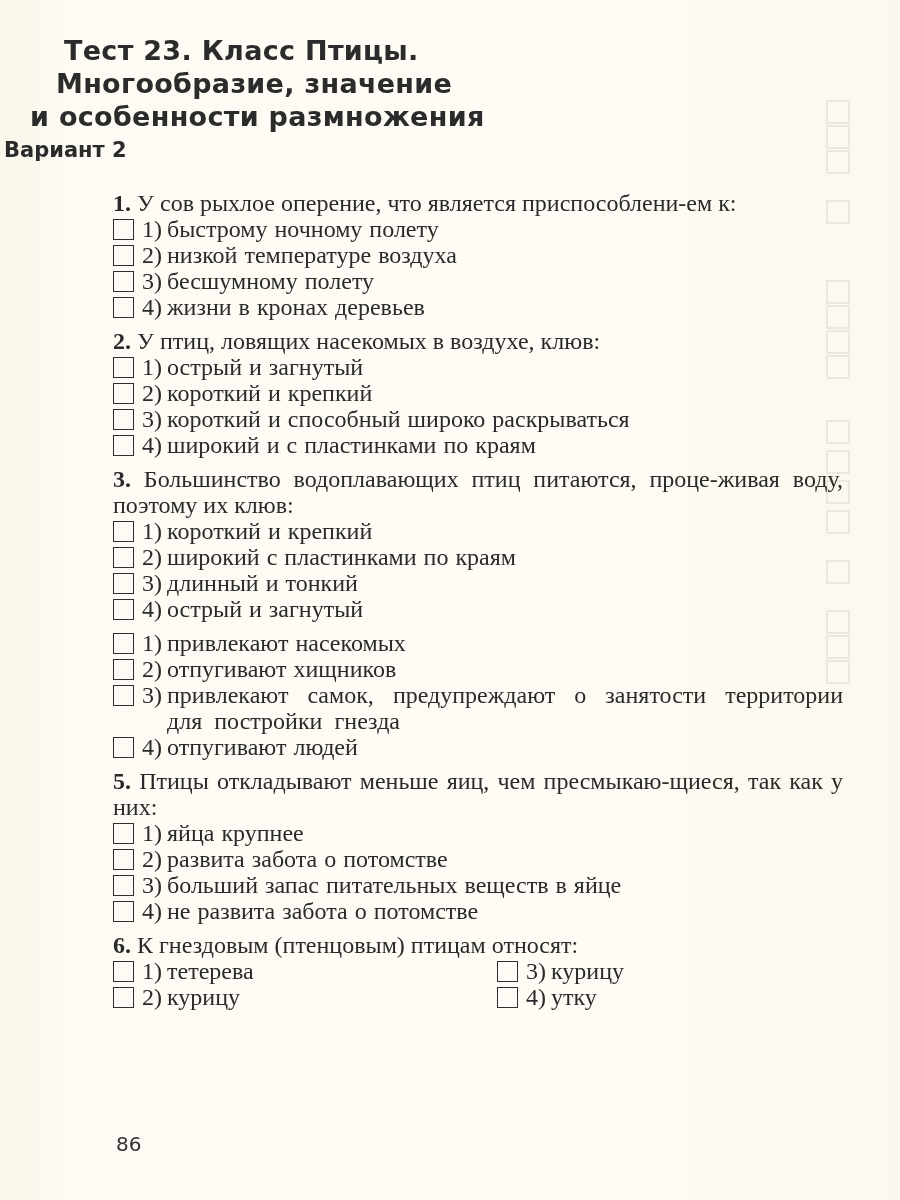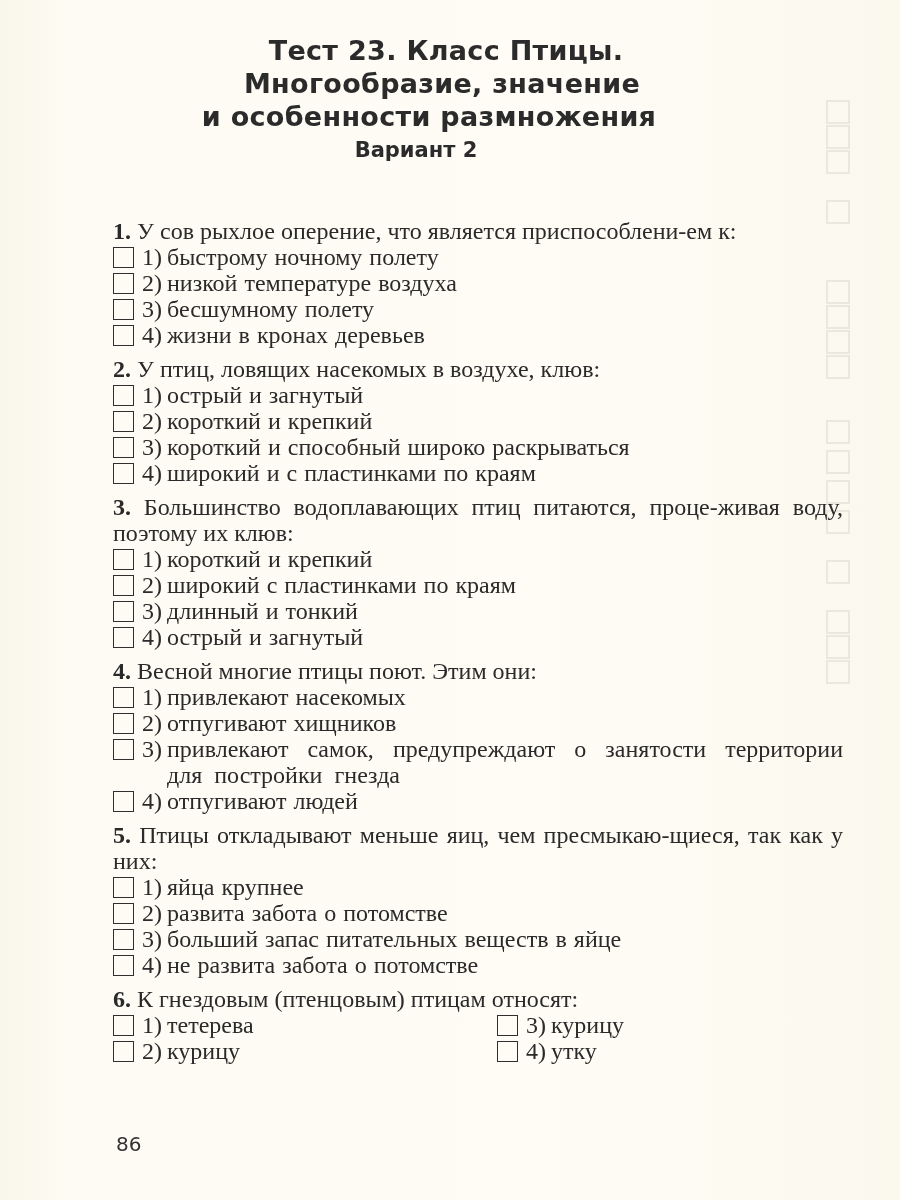--- a/index.html
+++ b/index.html
@@ -14,36 +14,36 @@
     position: absolute; left: 0; top: 0; width: 900px; height: 1200px;
     background: linear-gradient(90deg, #f9f6ea 0%, #fdfbf3 8%, #fefcf5 60%, #fbf8ee 100%);
   }
   
   .ghost {
     position: absolute; left: 790px; top: 40px; width: 110px; height: 640px;
     opacity: 0.08; pointer-events: none;
   }
   .ghost .gbox { position: absolute; right: 50px; width: 20px; height: 20px; border: 2px solid #333; }
 
-  .header { position: absolute; left: 12px; top: 34px; width: 808px; text-align: center; }
+  .header { position: absolute; left: 4px; top: 34px; width: 808px; text-align: left; }
   .title-line {
     font-family: "DejaVu Sans", "Liberation Sans", sans-serif;
     font-weight: bold; font-size: 27px; line-height: 33px; color: #2b2b2b;
     letter-spacing: 0.3px;
   }
   .title-line.l1 { padding-left: 60px; }
   .title-line.l2 { padding-left: 52px; }
   .title-line.l3 { padding-left: 26px; }
   .variant {
     font-family: "DejaVu Sans", "Liberation Sans", sans-serif;
     font-weight: bold; font-size: 21px; line-height: 30px; color: #2b2b2b;
     margin-top: 2px;
   }
 
-  .questions { position: absolute; left: 113px; top: 190px; width: 730px; margin-top: 28px; }
+  .questions { position: absolute; left: 113px; top: 190px; width: 730px; }
   .question { margin-bottom: 8px; }
   .q-text {
     font-size: 24px; line-height: 26px; text-align: justify; text-align-last: left;
     margin: 0 0 0 0;
   }
   .q-num { font-weight: bold; }
   .option {
     display: flex; align-items: flex-start;
     font-size: 24px; line-height: 26px;
   }
@@ -200,24 +200,20 @@
       <div class="option">
         <span class="checkbox"></span>
         <span class="opt-body">
             <span class="opt-num">4)</span>
             <span class="opt-label">острый и загнутый</span>
           </span>
       </div>
     </div>
 
     <div class="question">
-      <p class="q-text">
-        <span class="q-num">4.</span>
-        <span>Весной многие птицы поют. Этим они:</span>
-      </p>
       <div class="option">
         <span class="checkbox"></span>
         <span class="opt-body">
             <span class="opt-num">1)</span>
             <span class="opt-label">привлекают насекомых</span>
           </span>
       </div>
       <div class="option">
         <span class="checkbox"></span>
         <span class="opt-body">

